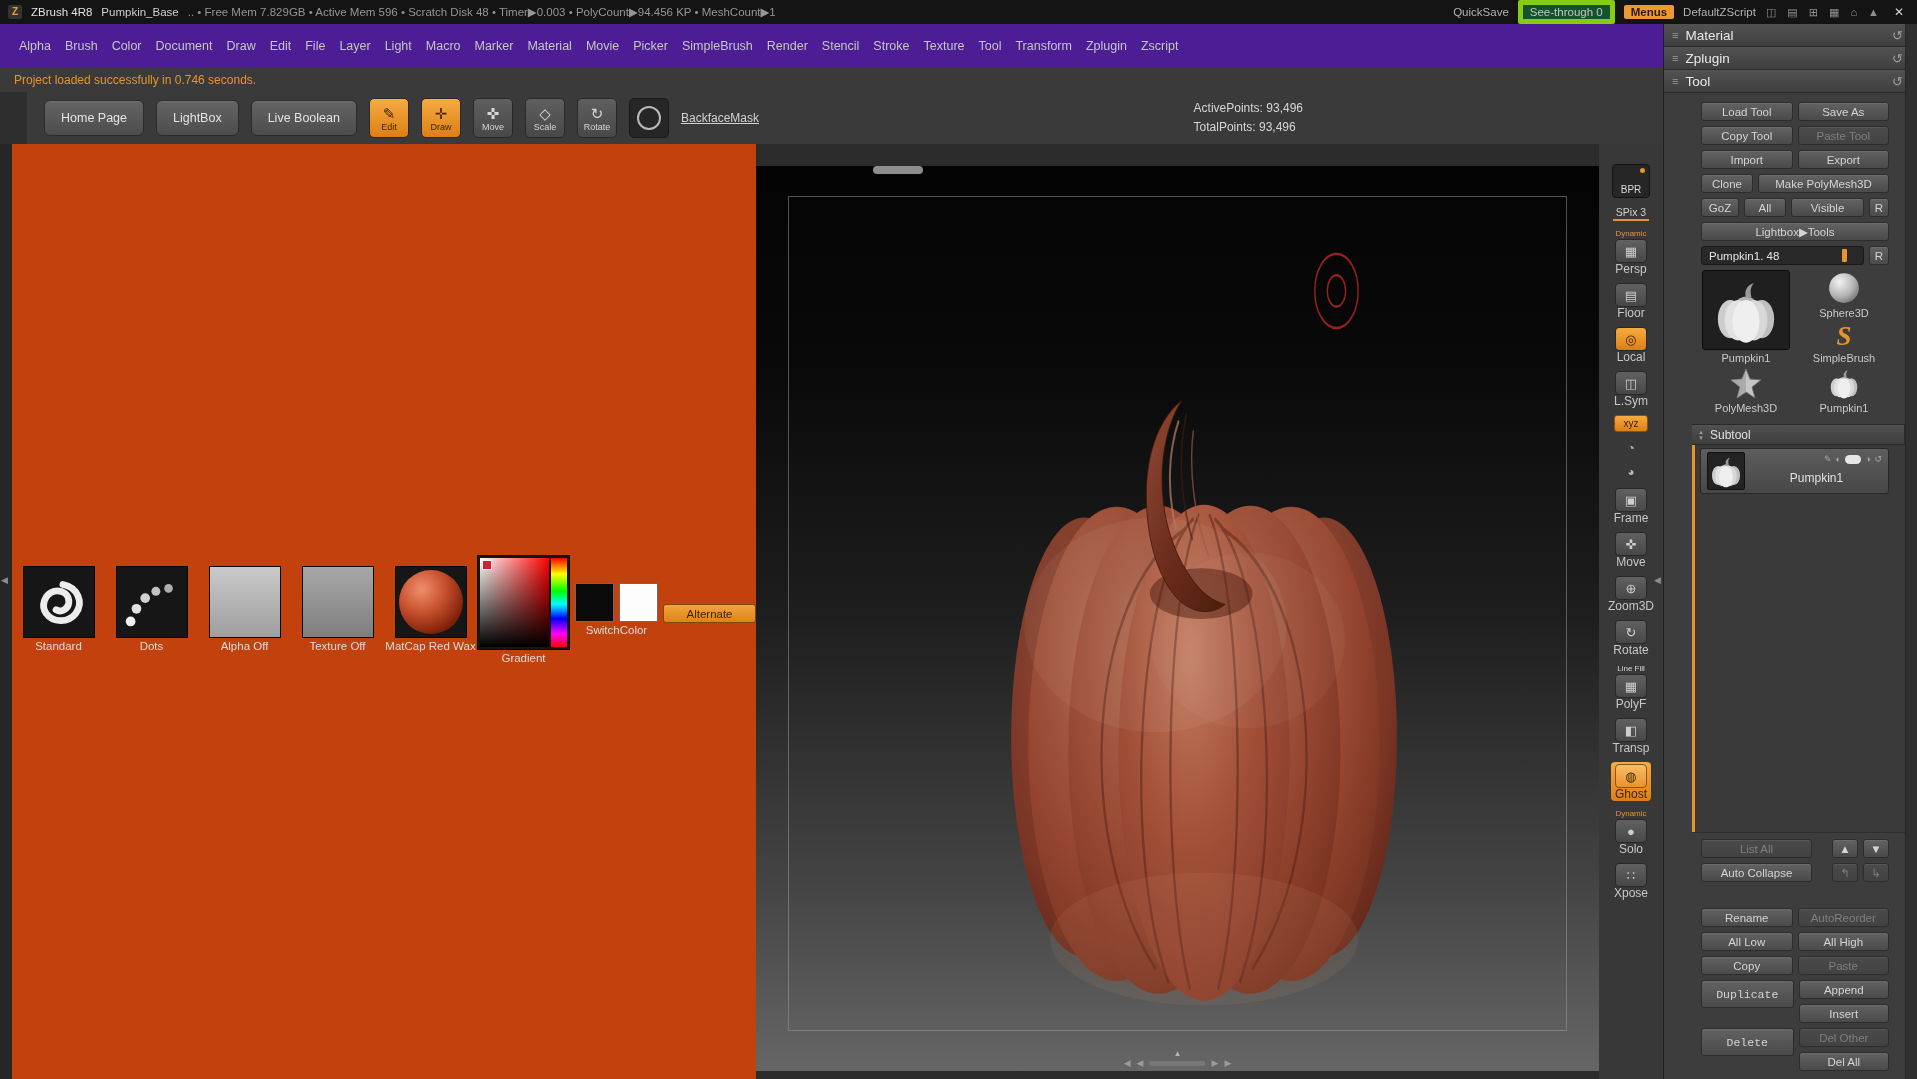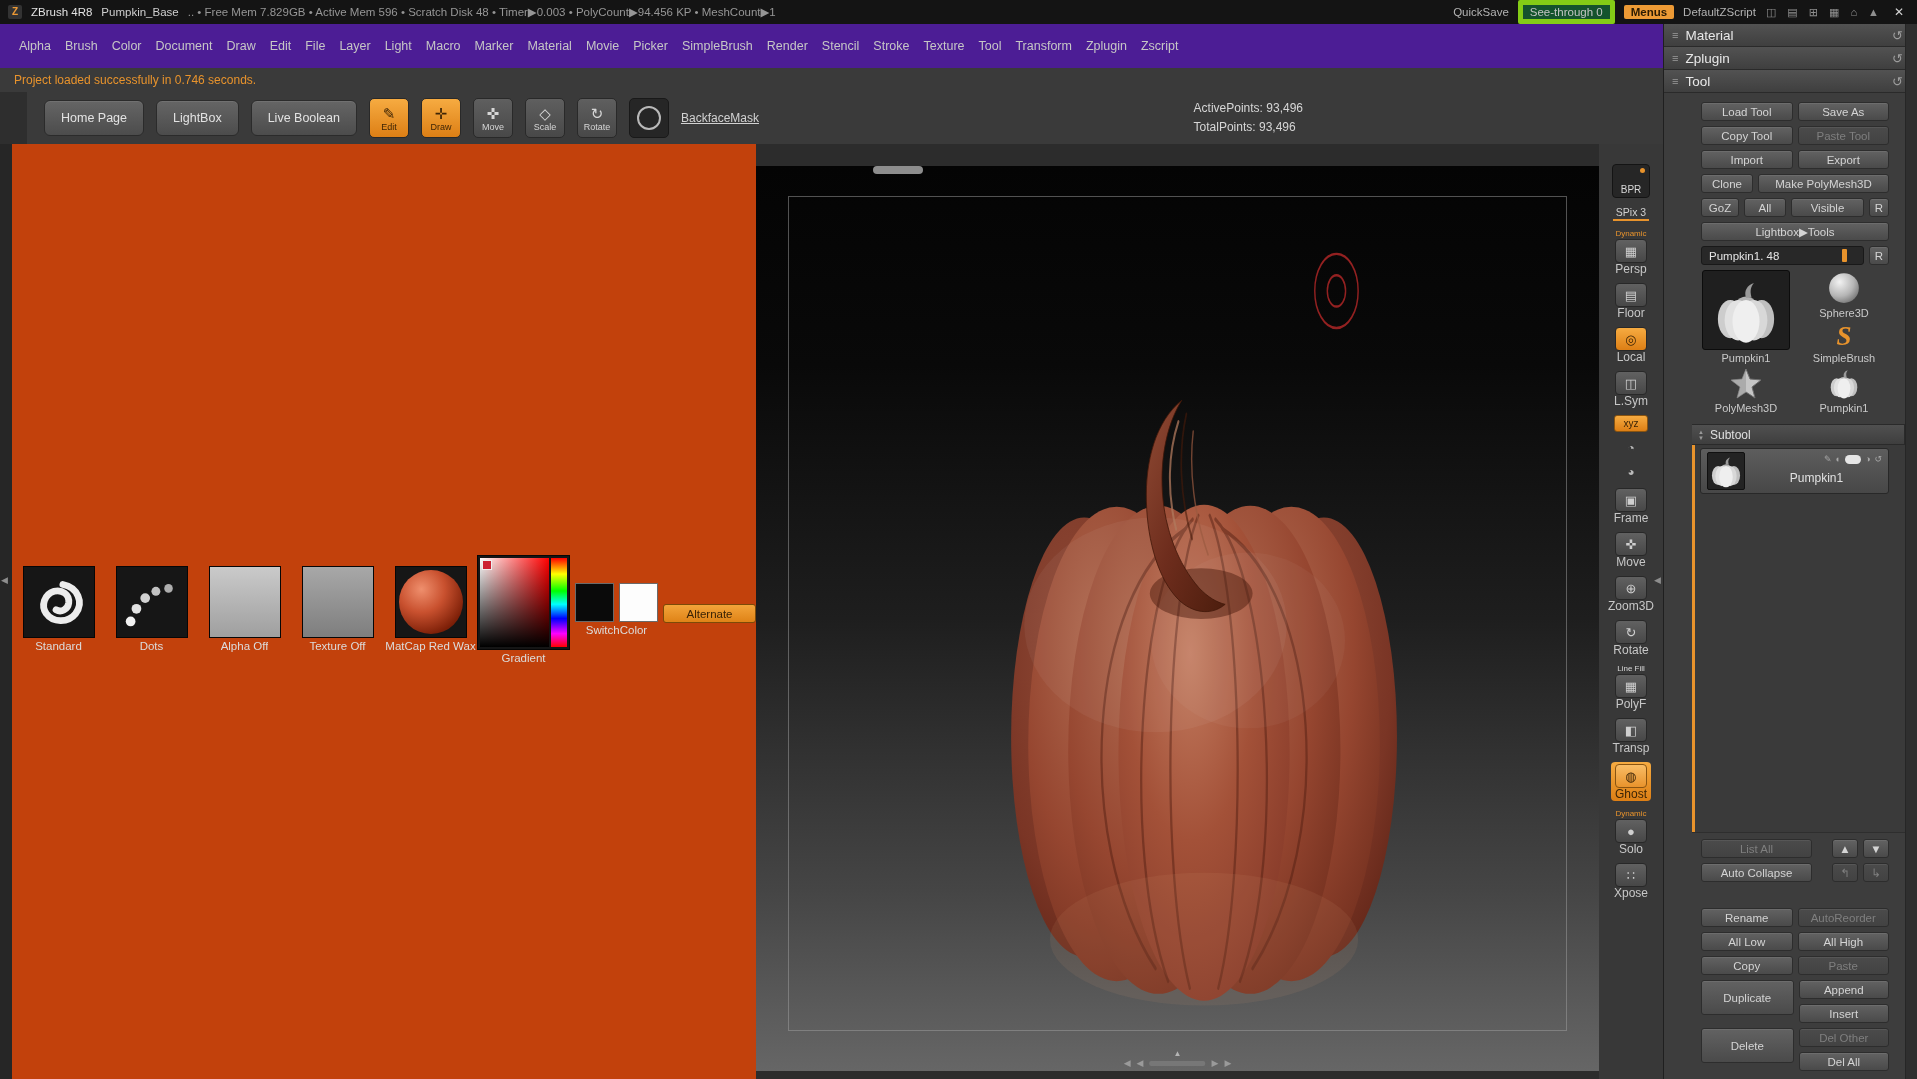--- a/index.html
+++ b/index.html
@@ -125,21 +125,21 @@
   .st-right { flex:1; display:flex; flex-direction:column; align-items:stretch; height:100%; }
   .st-icons { display:flex; justify-content:flex-end; gap:4px; align-items:center; height:14px; color:#a8a8a8; font-size:9px; }
   .eye-pill { width:16px; height:9px; background:#e6e6e6; border-radius:5px; display:inline-block; }
   .st-name { flex:1; display:flex; align-items:center; justify-content:center; font-size:12px; color:#e0e0e0; }
 
   .subtool-actions { padding:6px 16px 0 37px; }
   .icon-sq { flex:0 0 26px; }
   .gap-flex { flex:0 0 10px; }
   .mt-gap { margin-top:26px; }
   .split { display:flex; gap:5px; margin-bottom:5px; }
-  .split .tall { flex:1; height:35px; }
+  .split .tall { flex:1; height:28px;font-family:Liberation Mono, monospace; }
   .split .stack { flex:1; display:flex; flex-direction:column; gap:5px; }
   .split .stack .zb-btn { flex:0 0 19px; }
 </style>
 </head>
 <body>
 
 <svg width="0" height="0" style="position:absolute">
   <defs>
     <radialGradient id="sph-g" cx="0.35" cy="0.3" r="0.8">
       <stop offset="0" stop-color="#f2f2f2"></stop>

